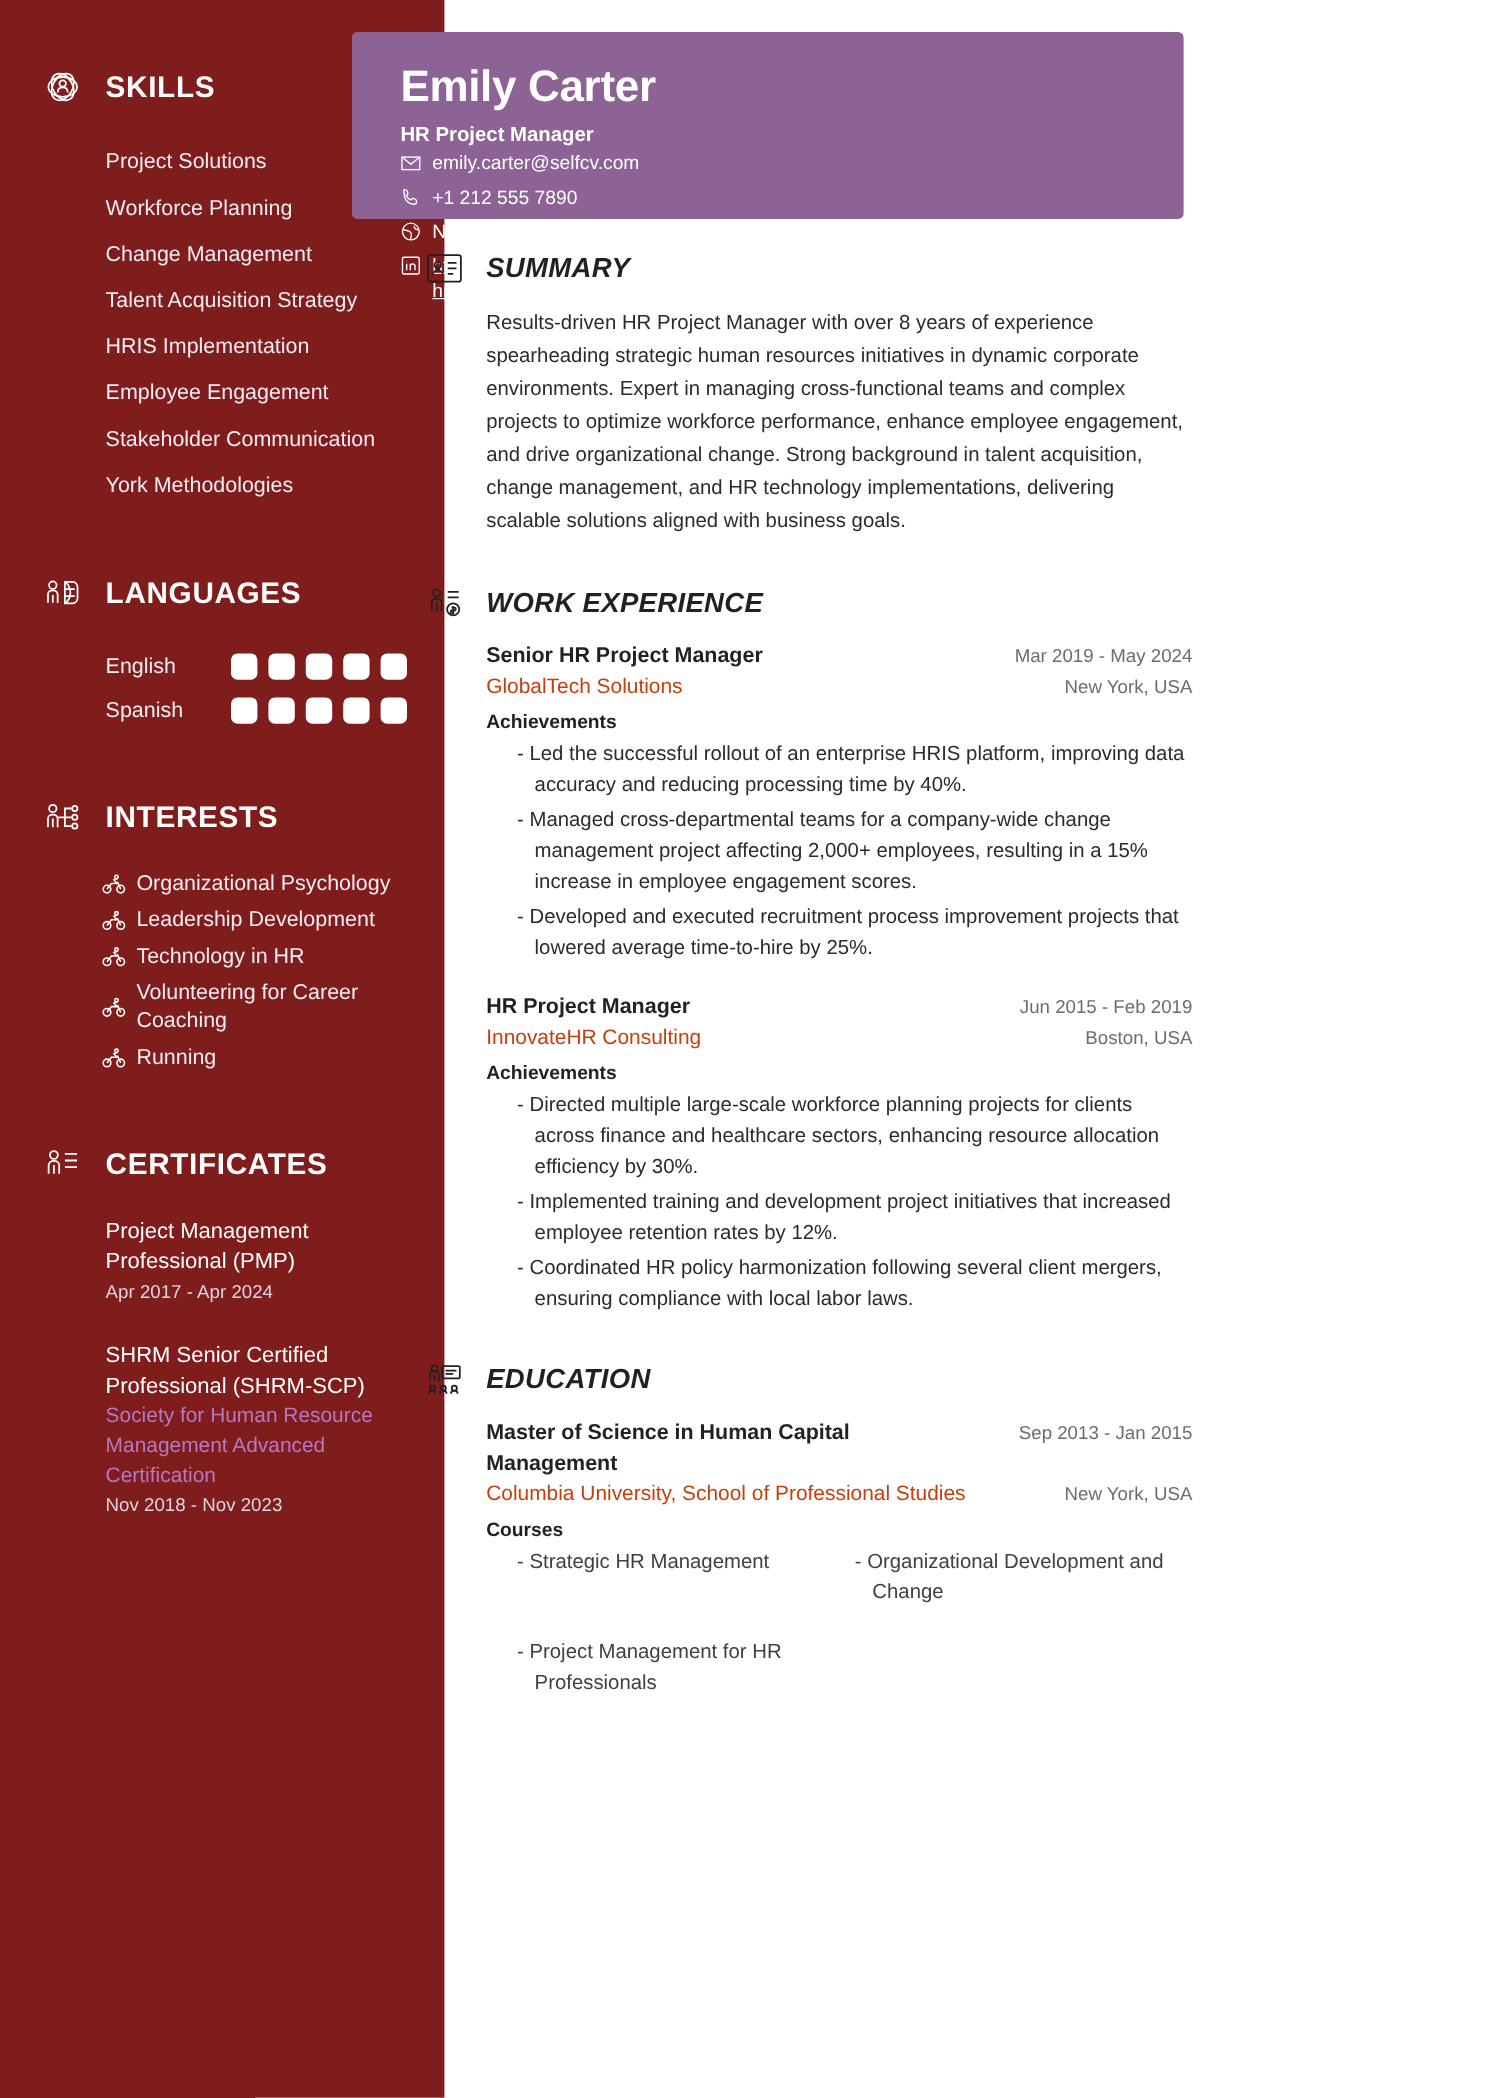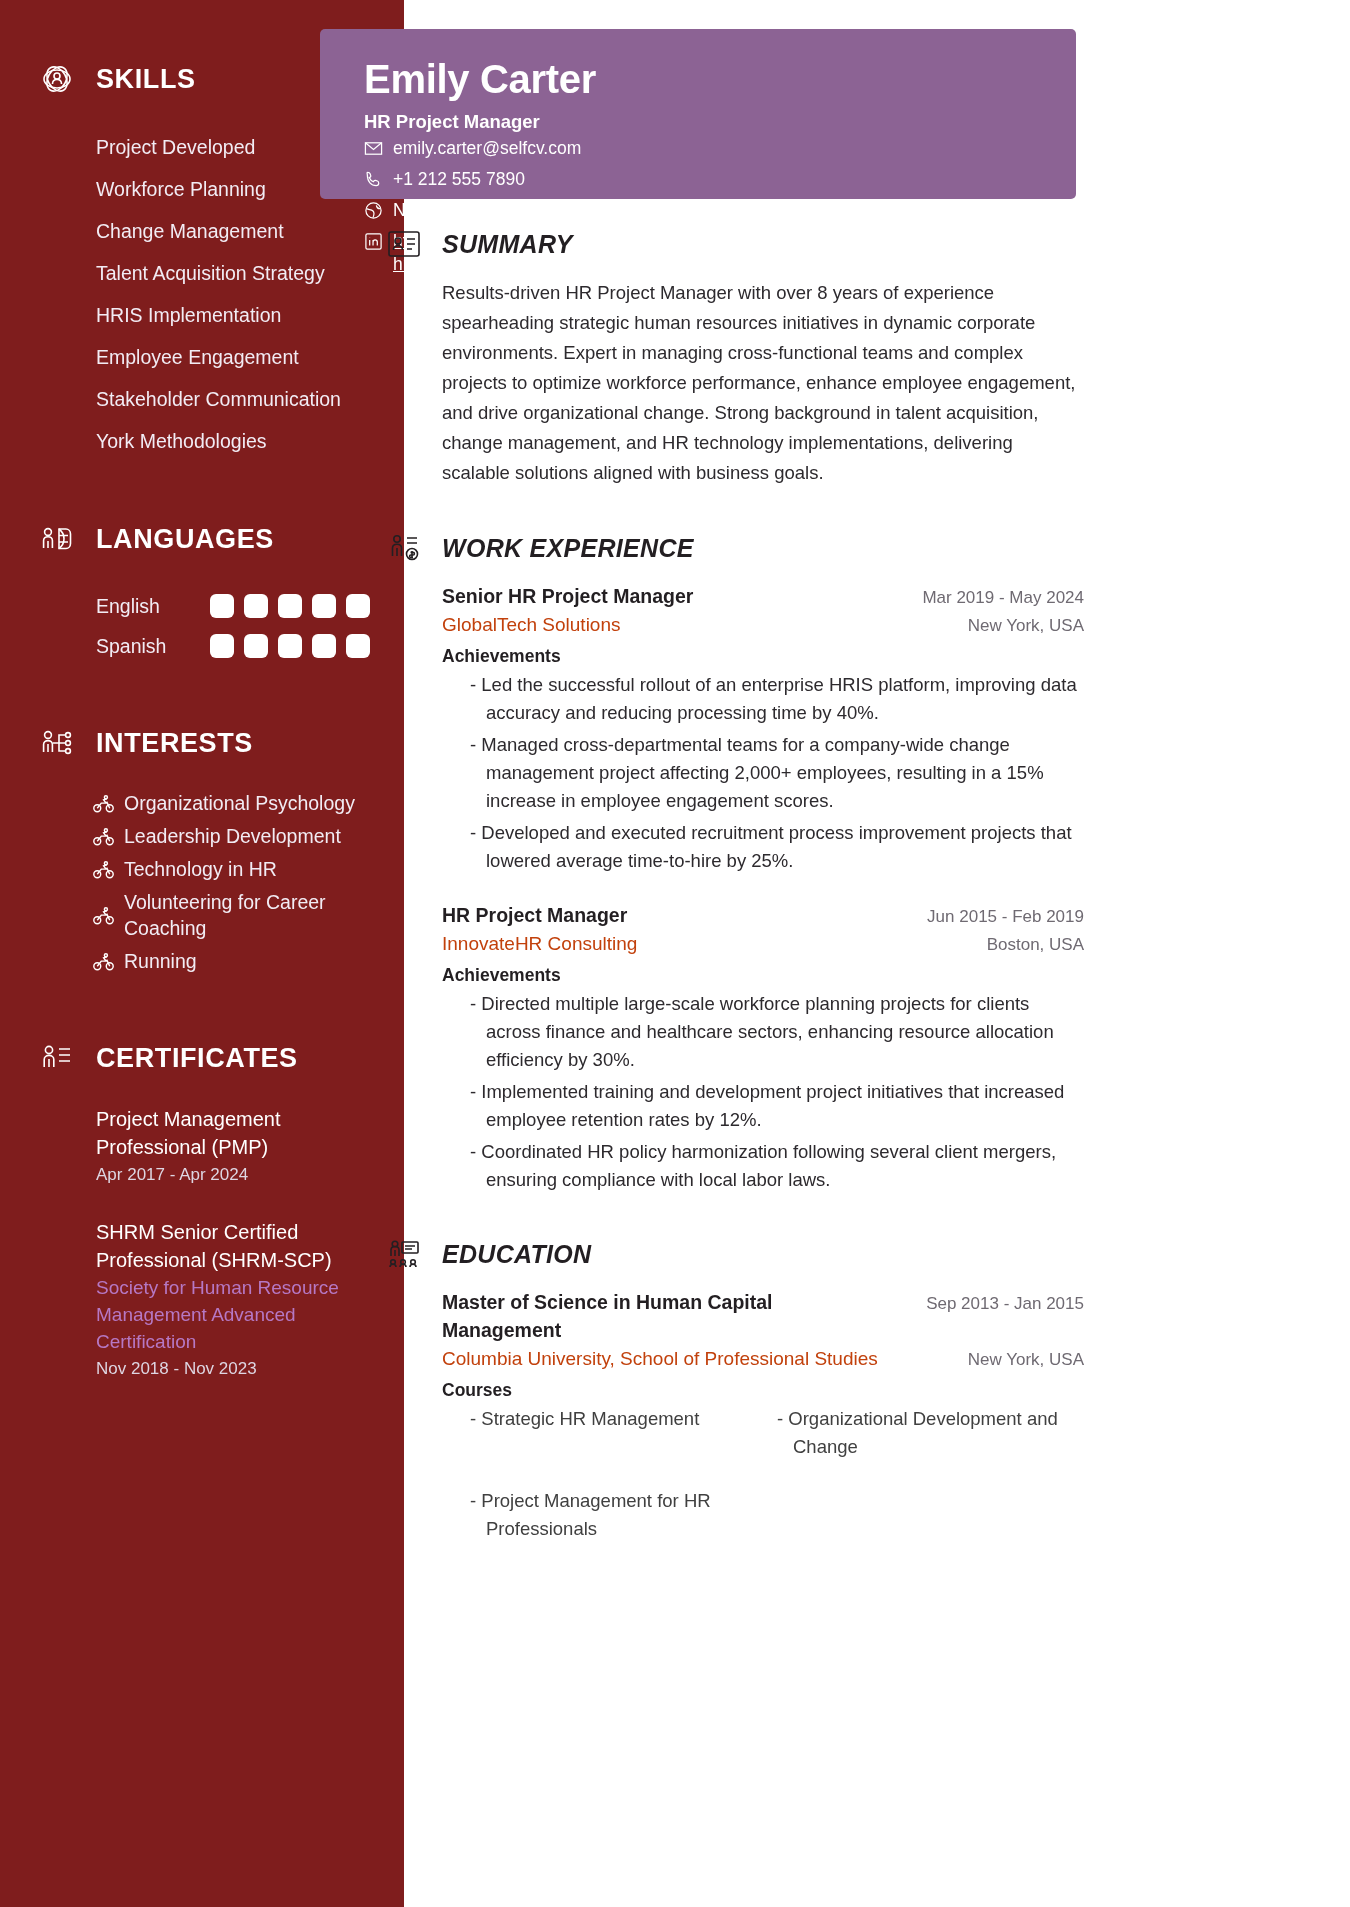--- a/index.html
+++ b/index.html
@@ -108,21 +108,21 @@
         <ellipse cx="20" cy="20" rx="13" ry="9"></ellipse>
         <ellipse cx="20" cy="20" rx="13" ry="9" transform="rotate(60 20 20)"></ellipse>
         <ellipse cx="20" cy="20" rx="13" ry="9" transform="rotate(120 20 20)"></ellipse>
         <circle cx="20" cy="17" r="3"></circle>
         <path d="M15.5 25c0-3 2-4.5 4.5-4.5s4.5 1.5 4.5 4.5"></path>
       </svg>
     </span>
     <span class="htitle">SKILLS</span>
   </div>
   <ul class="side-list">
-    <li>Project Developed</li>
+    <li>Project Solutions</li>
     <li>Workforce Planning</li>
     <li>Change Management</li>
     <li>Talent Acquisition Strategy</li>
     <li>HRIS Implementation</li>
     <li>Employee Engagement</li>
     <li>Stakeholder Communication</li>
     <li>York Methodologies</li>
   </ul>
 
   <div class="sec-gap"></div>

